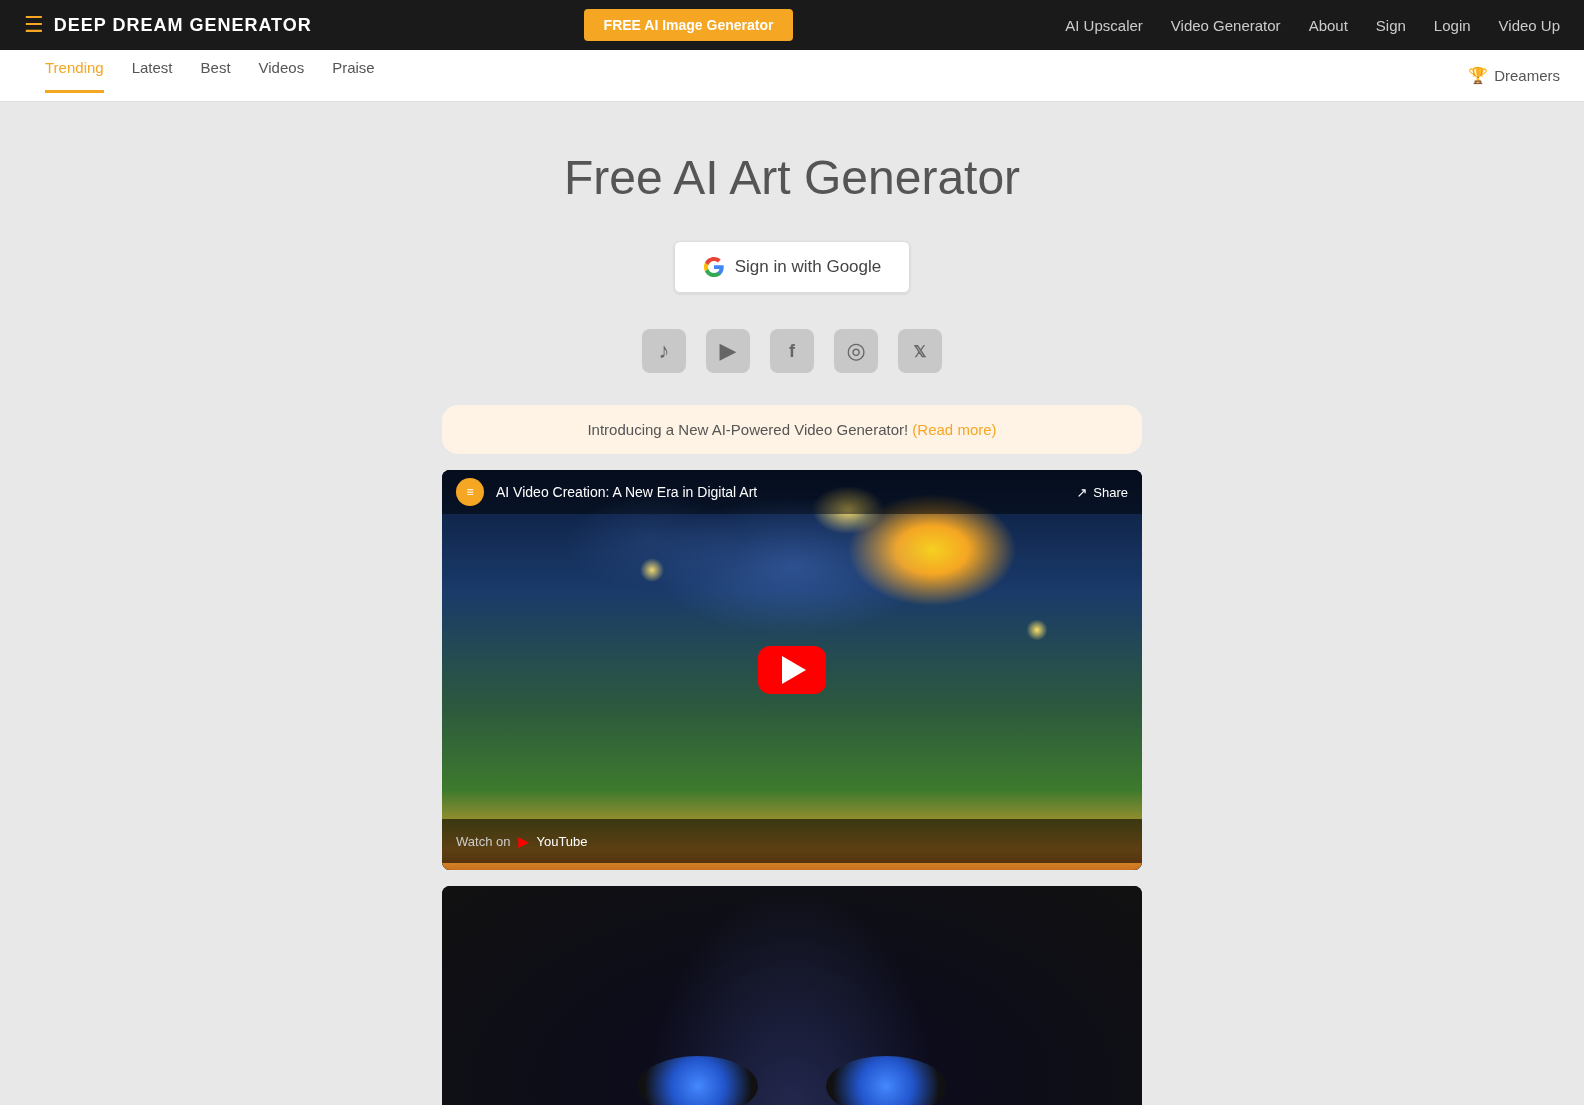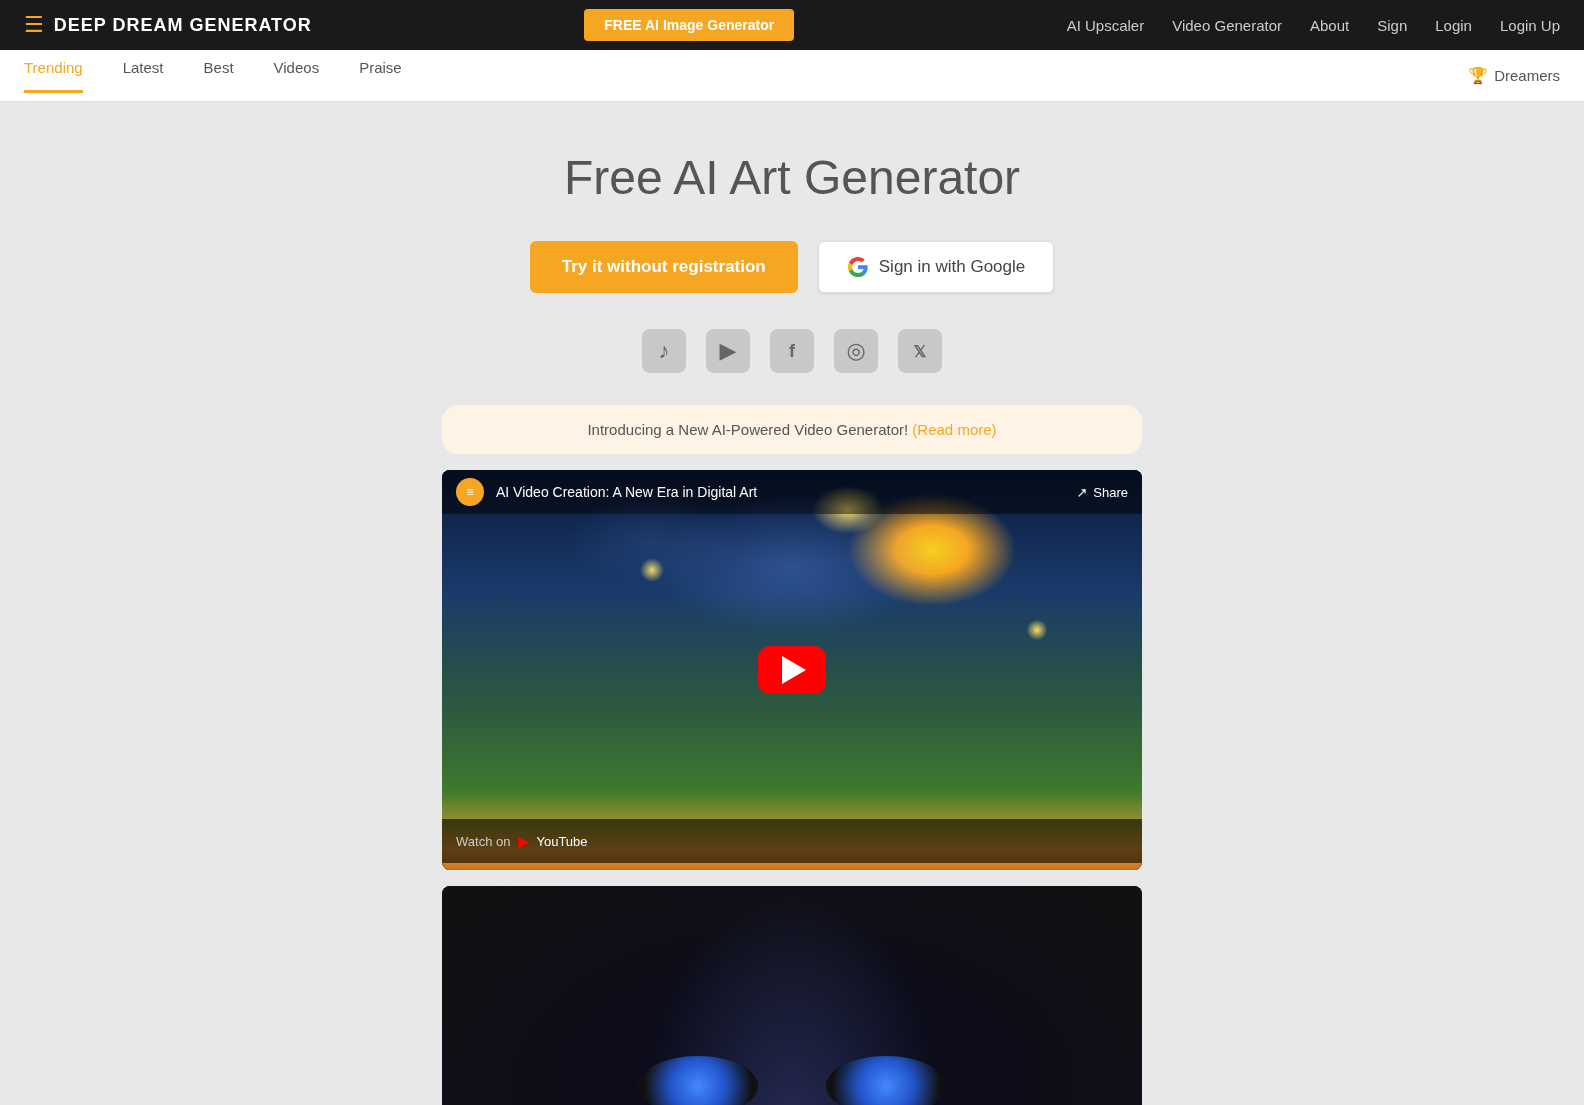--- a/index.html
+++ b/index.html
@@ -66,21 +66,22 @@
       height: 52px;
       display: flex;
       align-items: center;
       padding: 0 24px;
       border-bottom: 1px solid #e0e0e0;
       gap: 32px;
     }
     .sub-nav-links {
       display: flex;
       align-items: center;
-      gap: 40px;
+      gap: 28px;
+      margin-left: 21px;
     }
     .sub-nav-links a {
       color: #555;
       text-decoration: none;
       font-size: 15px;
       padding-bottom: 14px;
       border-bottom: 3px solid transparent;
     }
     .sub-nav-links a.active {
       color: #f5a623;
@@ -360,21 +361,21 @@
   </div>
   <div class="top-nav-center">
     <button class="free-btn">FREE AI Image Generator</button>
   </div>
   <div class="top-nav-links">
     <a href="#">AI Upscaler</a>
     <a href="#">Video Generator</a>
     <a href="#">About</a>
     <a href="#">Sign</a>
     <a href="#">Login</a>
-    <a href="#">Login Up</a>
+    <a href="#">Video Up</a>
   </div>
 </nav>
 
 <nav class="sub-nav">
   <div class="sub-nav-links">
     <a href="#" class="active">Trending</a>
     <a href="#">Latest</a>
     <a href="#">Best</a>
     <a href="#">Videos</a>
     <a href="#">Praise</a>
@@ -385,21 +386,20 @@
       <span>Dreamers</span>
     </div>
   </div>
 </nav>
 
 <main class="main-content">
 
   <h1 class="hero-title">Free AI Art Generator</h1>
 
   <div class="hero-buttons">
-    <button class="try-btn">Try it without registration</button>
     <button class="google-btn">
       <svg class="google-logo" viewBox="0 0 24 24" xmlns="http://www.w3.org/2000/svg">
         <path d="M22.56 12.25c0-.78-.07-1.53-.2-2.25H12v4.26h5.92c-.26 1.37-1.04 2.53-2.21 3.31v2.77h3.57c2.08-1.92 3.28-4.74 3.28-8.09z" fill="#4285F4"></path>
         <path d="M12 23c2.97 0 5.46-.98 7.28-2.66l-3.57-2.77c-.98.66-2.23 1.06-3.71 1.06-2.86 0-5.29-1.93-6.16-4.53H2.18v2.84C3.99 20.53 7.7 23 12 23z" fill="#34A853"></path>
         <path d="M5.84 14.09c-.22-.66-.35-1.36-.35-2.09s.13-1.43.35-2.09V7.07H2.18C1.43 8.55 1 10.22 1 12s.43 3.45 1.18 4.93l2.85-2.22.81-.62z" fill="#FBBC05"></path>
         <path d="M12 5.38c1.62 0 3.06.56 4.21 1.64l3.15-3.15C17.45 2.09 14.97 1 12 1 7.7 1 3.99 3.47 2.18 7.07l3.66 2.84c.87-2.6 3.3-4.53 6.16-4.53z" fill="#EA4335"></path>
       </svg>
       <span>Sign in with Google</span>
     </button>
   </div>

